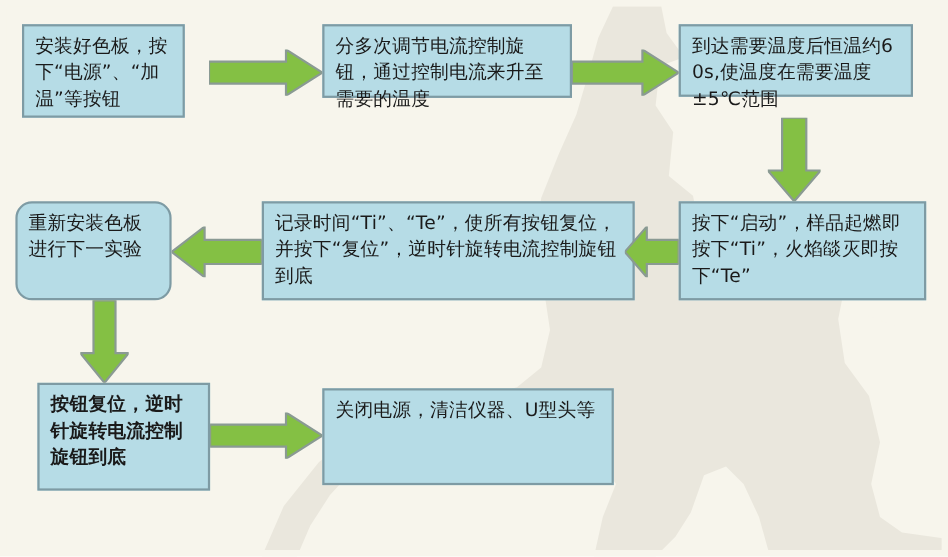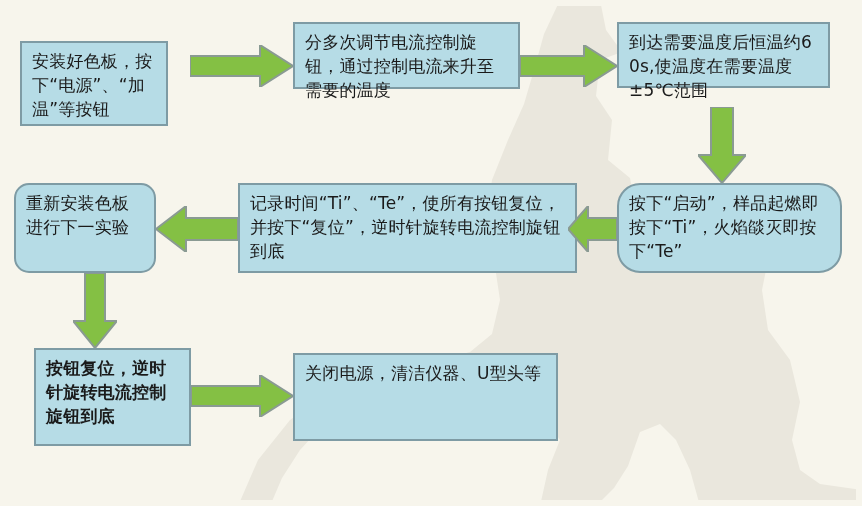--- a/index.html
+++ b/index.html
@@ -62,27 +62,27 @@
              L800,470 L820,484 L862,490 L862,506 L700,506 L690,470 L676,440
              L660,424 L640,432 L628,466 L614,488 L596,506 L540,506 L548,470
              L560,440 L546,420 L520,416 L500,430 L470,440 L440,438 L420,420
              L400,406 L372,398 L350,404 L324,424 L300,450 L282,478 L270,506
              L238,506 L258,460 L290,420 L330,390 L366,372 L400,362 L440,360
              L470,352 L492,334 L500,300 L494,260 L486,220 L492,180 L508,140
              L524,104 L534,70 L544,34 Z" fill="#eae7dd"></path>
     <path d="M770,250 L800,236 L830,242 L846,262 L838,288 L812,296 L786,286 Z" fill="#f7f5ec"></path>
   </svg>
 
-  <div class="node" style="left:20px; top:22px; width:148px; height:85px;margin-top:19px;">安装好色板，按下“电源”、“加温”等按钮</div>
+  <div class="node" style="left:20px; top:22px; width:148px; height:85px;">安装好色板，按下“电源”、“加温”等按钮</div>
 
   <div class="node" style="left:293px; top:22px; width:227px; height:67px;">分多次调节电流控制旋钮，通过控制电流来升至需要的温度</div>
 
   <div class="node" style="left:617px; top:22px; width:213px; height:66px;">到达需要温度后恒温约60s,使温度在需要温度±5℃范围</div>
 
-  <div class="node" style="left:617px; top:183px; width:225px; height:90px;border-radius:23px;">按下“启动”，样品起燃即按下“Ti”，火焰燄灭即按下“Te”</div>
+  <div class="node" style="left:617px; top:183px; width:225px; height:90px;">按下“启动”，样品起燃即按下“Ti”，火焰燄灭即按下“Te”</div>
 
   <div class="node" style="left:238px; top:183px; width:339px; height:90px;">记录时间“Ti”、“Te”，使所有按钮复位，并按下“复位”，逆时针旋转电流控制旋钮到底</div>
 
   <div class="node" style="left:14px; top:183px; width:142px; height:90px;border-radius:15px;">重新安装色板进行下一实验</div>
 
   <div class="node" style="left:34px; top:348px; width:157px; height:98px;font-weight:bold;">按钮复位，逆时针旋转电流控制旋钮到底</div>
 
   <div class="node" style="left:293px; top:353px; width:265px; height:88px;">关闭电源，清洁仪器、U型头等</div>
 
   <div class="arrow" style="left:190px; top:45px; width:103px; height:42px;">

